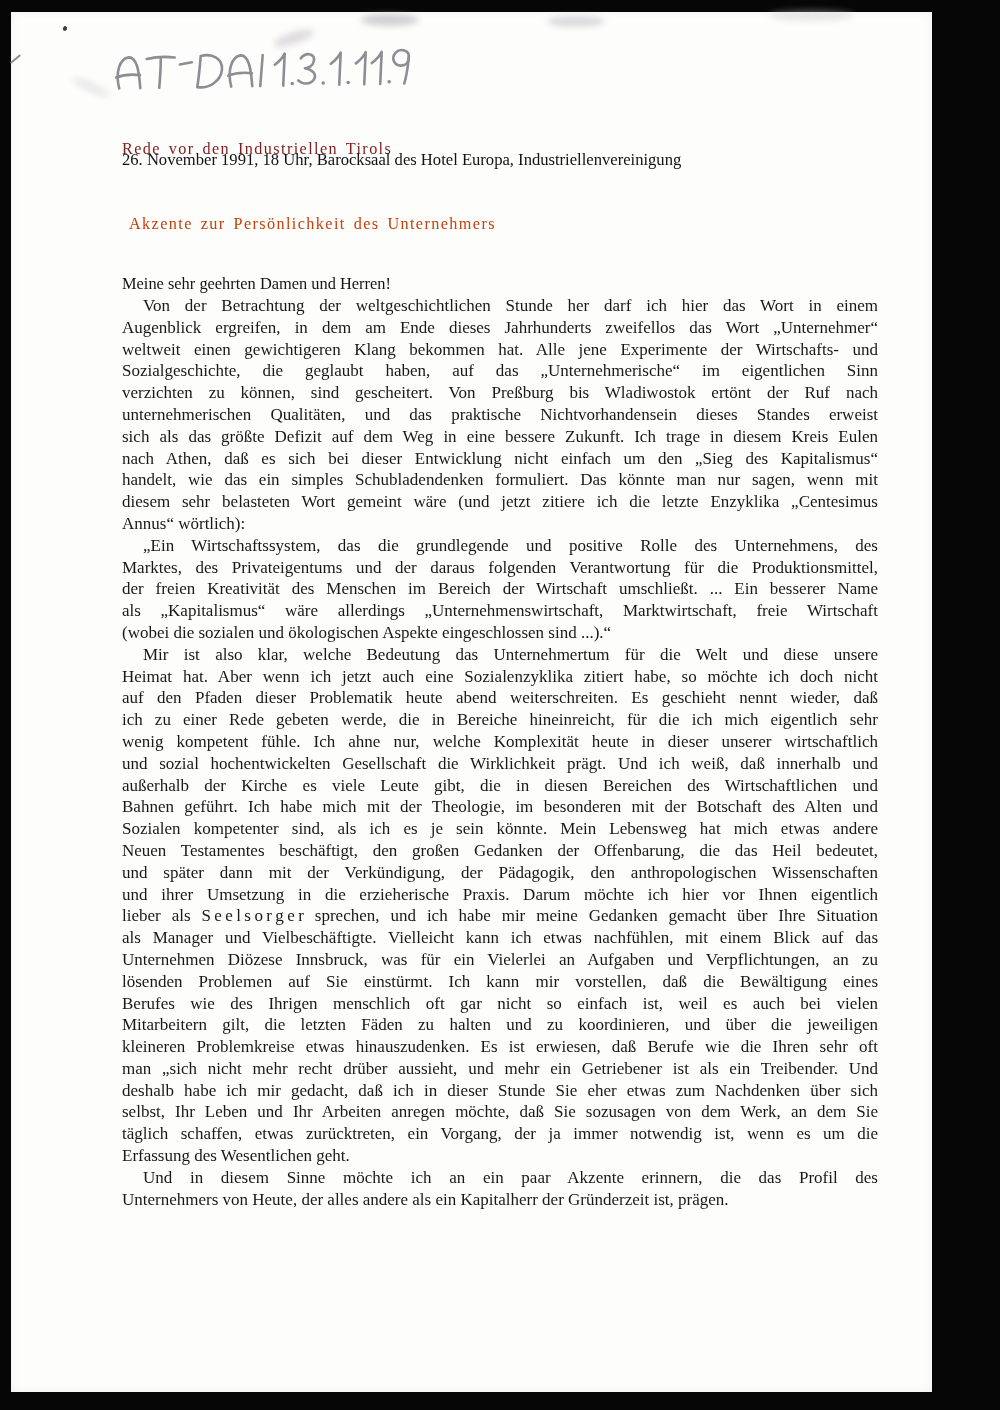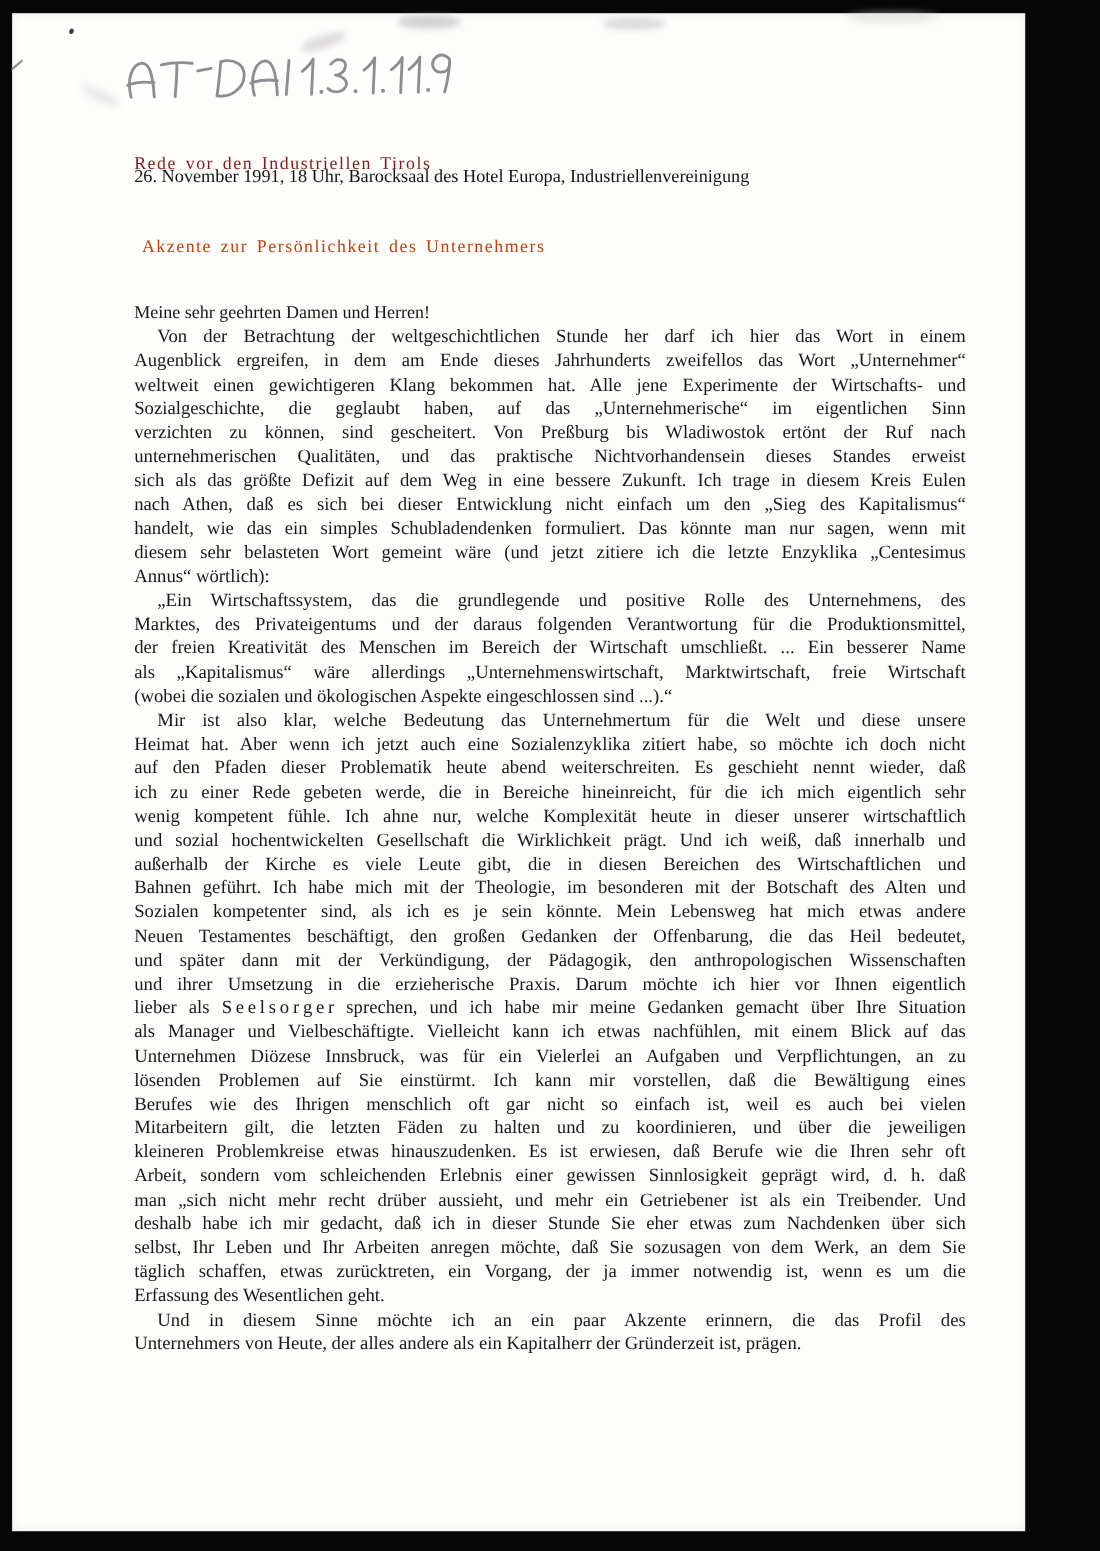--- a/index.html
+++ b/index.html
@@ -167,21 +167,20 @@
       <div class="line">Neuen Testamentes beschäftigt, den großen Gedanken der Offenbarung, die das Heil bedeutet,</div>
       <div class="line">und später dann mit der Verkündigung, der Pädagogik, den anthropologischen Wissenschaften</div>
       <div class="line">und ihrer Umsetzung in die erzieherische Praxis. Darum möchte ich hier vor Ihnen eigentlich</div>
       <div class="line">lieber als S e e l s o r g e r sprechen, und ich habe mir meine Gedanken gemacht über Ihre Situation</div>
       <div class="line">als Manager und Vielbeschäftigte. Vielleicht kann ich etwas nachfühlen, mit einem Blick auf das</div>
       <div class="line">Unternehmen Diözese Innsbruck, was für ein Vielerlei an Aufgaben und Verpflichtungen, an zu</div>
       <div class="line">lösenden Problemen auf Sie einstürmt. Ich kann mir vorstellen, daß die Bewältigung eines</div>
       <div class="line">Berufes wie des Ihrigen menschlich oft gar nicht so einfach ist, weil es auch bei vielen</div>
       <div class="line">Mitarbeitern gilt, die letzten Fäden zu halten und zu koordinieren, und über die jeweiligen</div>
       <div class="line">kleineren Problemkreise etwas hinauszudenken. Es ist erwiesen, daß Berufe wie die Ihren sehr oft</div>
-      <div class="line">Arbeit, sondern vom schleichenden Erlebnis einer gewissen Sinnlosigkeit geprägt wird, d. h. daß</div>
       <div class="line">man „sich nicht mehr recht drüber aussieht, und mehr ein Getriebener ist als ein Treibender. Und</div>
       <div class="line">deshalb habe ich mir gedacht, daß ich in dieser Stunde Sie eher etwas zum Nachdenken über sich</div>
       <div class="line">selbst, Ihr Leben und Ihr Arbeiten anregen möchte, daß Sie sozusagen von dem Werk, an dem Sie</div>
       <div class="line">täglich schaffen, etwas zurücktreten, ein Vorgang, der ja immer notwendig ist, wenn es um die</div>
       <div class="line para-end">Erfassung des Wesentlichen geht.</div>
       <div class="line para-start">Und in diesem Sinne möchte ich an ein paar Akzente erinnern, die das Profil des</div>
       <div class="line para-end">Unternehmers von Heute, der alles andere als ein Kapitalherr der Gründerzeit ist, prägen.</div>
     </div>
 
 </div>

